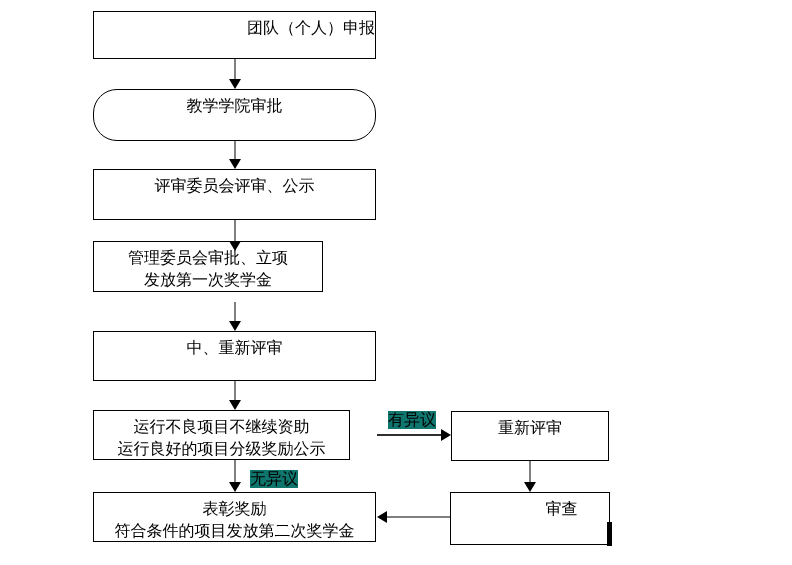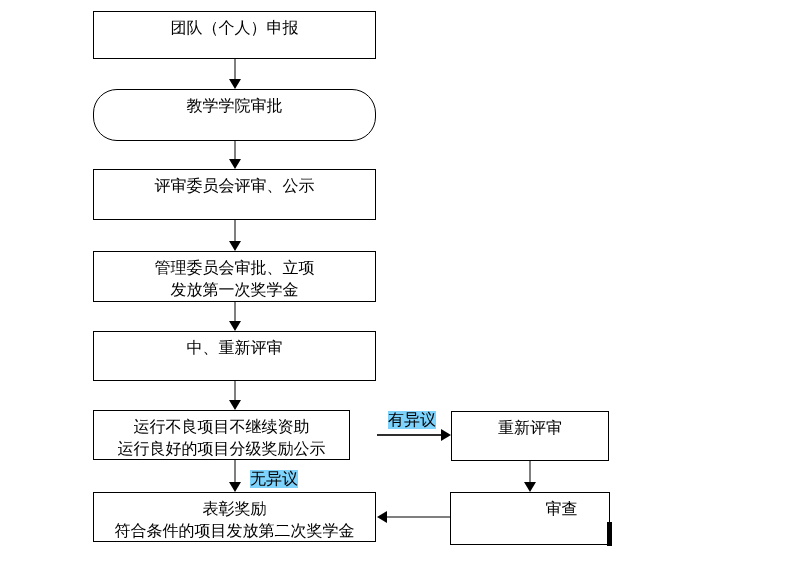--- a/index.html
+++ b/index.html
@@ -41,43 +41,43 @@
   .head-left {
     position: absolute; width: 0; height: 0;
     border-top: 6px solid transparent;
     border-bottom: 6px solid transparent;
     border-right: 10px solid #000000;
   }
   .edge-label {
     position: absolute;
     font-size: 16px;
     line-height: 18px;
-    background: #7dd3fc;
+    background: #0f766e;
     white-space: nowrap;
   }
   .bar { position: absolute; background: #000000; }
 </style>
 </head>
 <body>
 
 <div class="canvas">
 
-  <div class="node" style="left:93px; top:11px;  width:283px; height:48px;">
+  <div class="node" style="left:93px; top:11px;  width:283px; height:48px;text-align:right;">
     <div class="line">团队（个人）申报</div>
   </div>
 
   <div class="node" style="left:93px; top:89px;  width:283px; height:52px;border-radius:24px;">
     <div class="line">教学学院审批</div>
   </div>
 
   <div class="node" style="left:93px; top:169px; width:283px; height:51px;">
     <div class="line">评审委员会评审、公示</div>
   </div>
 
-  <div class="node" style="left:93px; top:251px; width:283px; height:51px;">
+  <div class="node" style="left:93px; top:241px; width:230px; height:51px;">
     <div class="line">管理委员会审批、立项</div>
     <div class="line">发放第一次奖学金</div>
   </div>
 
   <div class="node" style="left:93px; top:331px; width:283px; height:50px;">
     <div class="line">中、重新评审</div>
   </div>
 
   <div class="node" style="left:93px; top:410px; width:257px; height:50px;">
     <div class="line">运行不良项目不继续资助</div>

